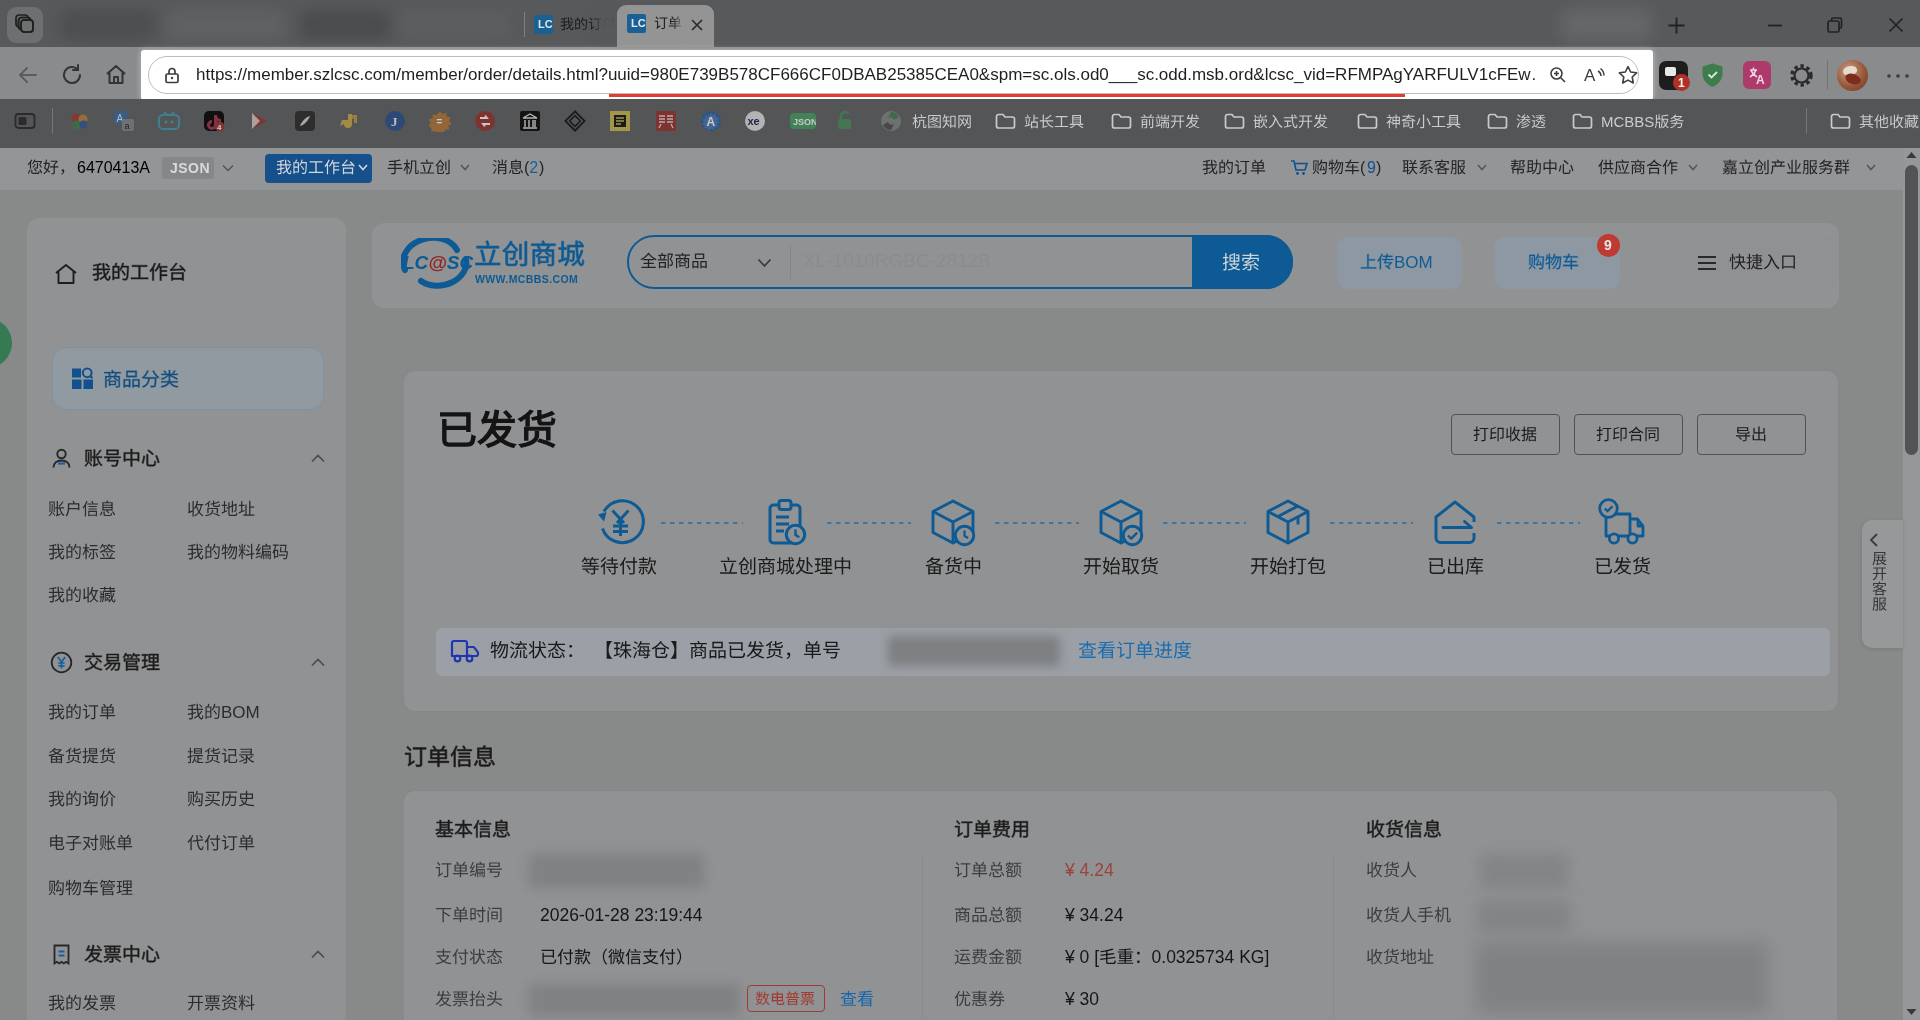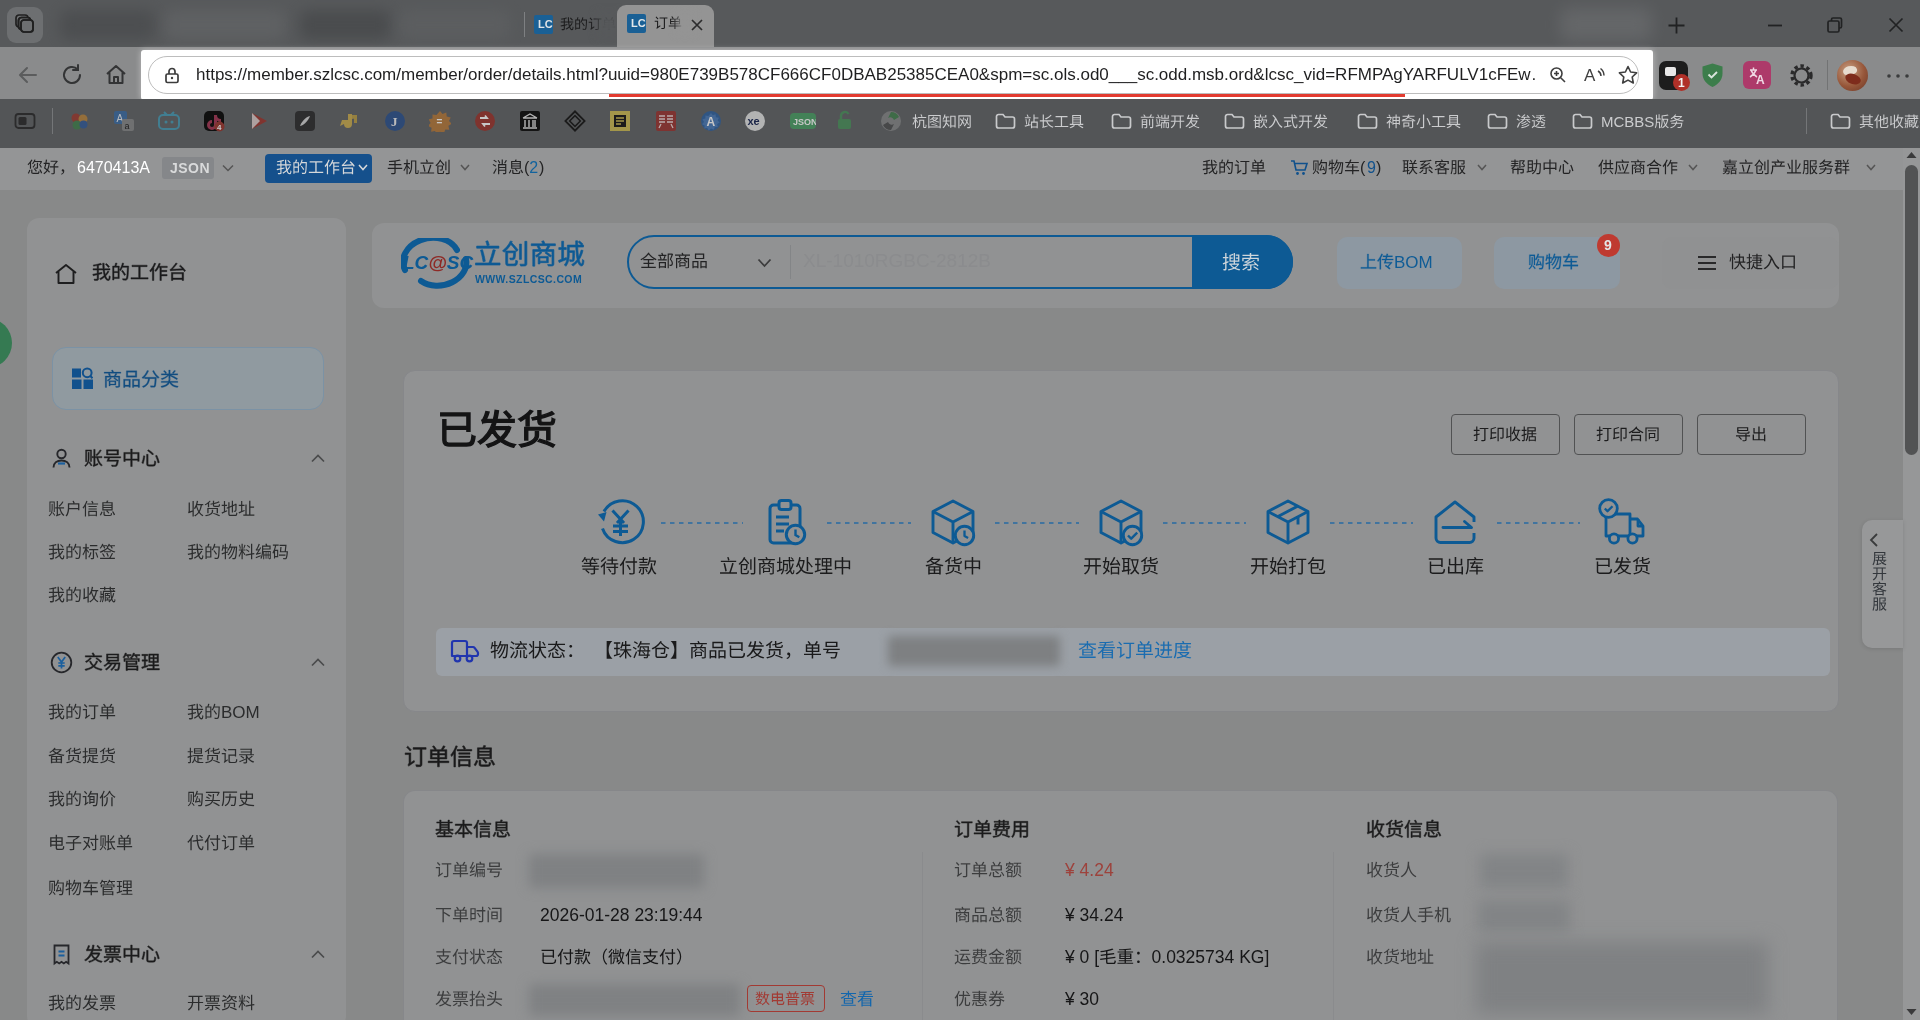--- a/index.html
+++ b/index.html
@@ -568,21 +568,21 @@
     <div style="position:absolute;left:0;top:0;width:1920px;height:42px;background:#949596"></div>
     <div style="position:absolute;left:27px;top:10px;">
       <svg width="48" height="19" viewBox="0 0 48 19" style="display:block;overflow:visible">
         <g fill="#232324" transform="translate(0,15) scale(0.016000)">
           <use href="#u60A8" x="0"></use>
           <use href="#u597D" x="1000"></use>
           <use href="#uFF0C" x="2000"></use>
         </g>
       </svg>
     </div>
-    <div style="position:absolute;left:77px;top:11px;font:normal 16px 'Liberation Sans',sans-serif;color:#ffffff;letter-spacing:0px;white-space:nowrap;">6470413A</div>
+    <div style="position:absolute;left:77px;top:11px;font:normal 16px 'Liberation Sans',sans-serif;color:#000000;letter-spacing:0px;white-space:nowrap;">6470413A</div>
     <div style="position:absolute;left:162px;top:9px;;width:52px;height:22px;background:#85878a;border-radius:3px"></div>
     <div style="position:absolute;left:170px;top:12px;font:bold 14px 'Liberation Sans',sans-serif;color:#d9dadb;letter-spacing:0.5px;white-space:nowrap;">JSON</div>
     <div style="position:absolute;left:222px;top:16px;">
       <svg width="12" height="8" viewBox="0 0 12 8" style="display:block;">
         <path d="M1 1.5 L6 6.5 L11 1.5" fill="none" stroke="#555" stroke-width="1.5"></path>
       </svg>
     </div>
     <div style="position:absolute;left:265px;top:6px;;width:107px;height:29px;background:#15508c;border-radius:4px"></div>
     <div style="position:absolute;left:276px;top:10px;">
       <svg width="80" height="19" viewBox="0 0 80 19" style="display:block;overflow:visible">
@@ -1005,21 +1005,21 @@
     <div style="position:absolute;left:474px;top:90px;">
       <svg width="111" height="32" viewBox="0 0 111 32" style="display:block;overflow:visible">
         <g fill="#0d5a94" stroke="#0d5a94" stroke-width="24" transform="translate(0,26) scale(0.027500)">
           <use href="#u7ACB" x="0"></use>
           <use href="#u521B" x="1010"></use>
           <use href="#u5546" x="2020"></use>
           <use href="#u57CE" x="3030"></use>
         </g>
       </svg>
     </div>
-    <div style="position:absolute;left:475px;top:125px;font:bold 10.5px 'Liberation Sans',sans-serif;color:#0d5a94;letter-spacing:0.4px;white-space:nowrap;">WWW.SZLCSC.COM</div>
+    <div style="position:absolute;left:475px;top:125px;font:bold 10.5px 'Liberation Sans',sans-serif;color:#0d5a94;letter-spacing:0.4px;white-space:nowrap;">WWW.MCBBS.COM</div>
     <div style="position:absolute;left:627px;top:87px;;width:666px;height:54px;border:2px solid #0d5a94;border-radius:28px;background:#919293"></div>
     <div style="position:absolute;left:640px;top:103px;">
       <svg width="68" height="20" viewBox="0 0 68 20" style="display:block;overflow:visible">
         <g fill="#232324" transform="translate(0,16) scale(0.017000)">
           <use href="#u5168" x="0"></use>
           <use href="#u90E8" x="1000"></use>
           <use href="#u5546" x="2000"></use>
           <use href="#u54C1" x="3000"></use>
         </g>
       </svg>

